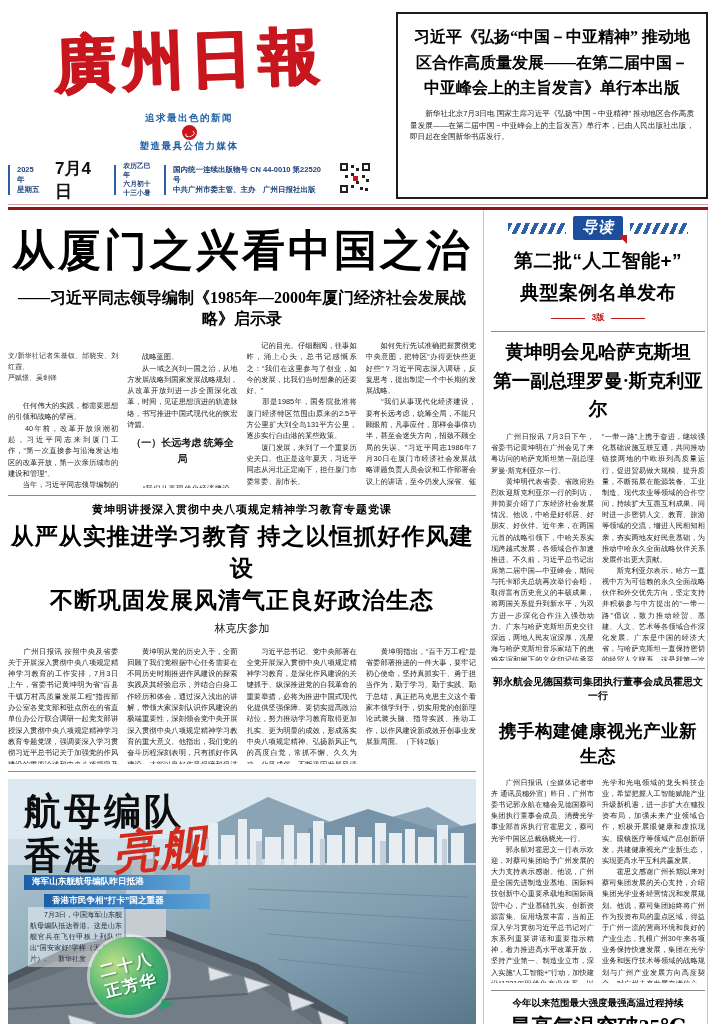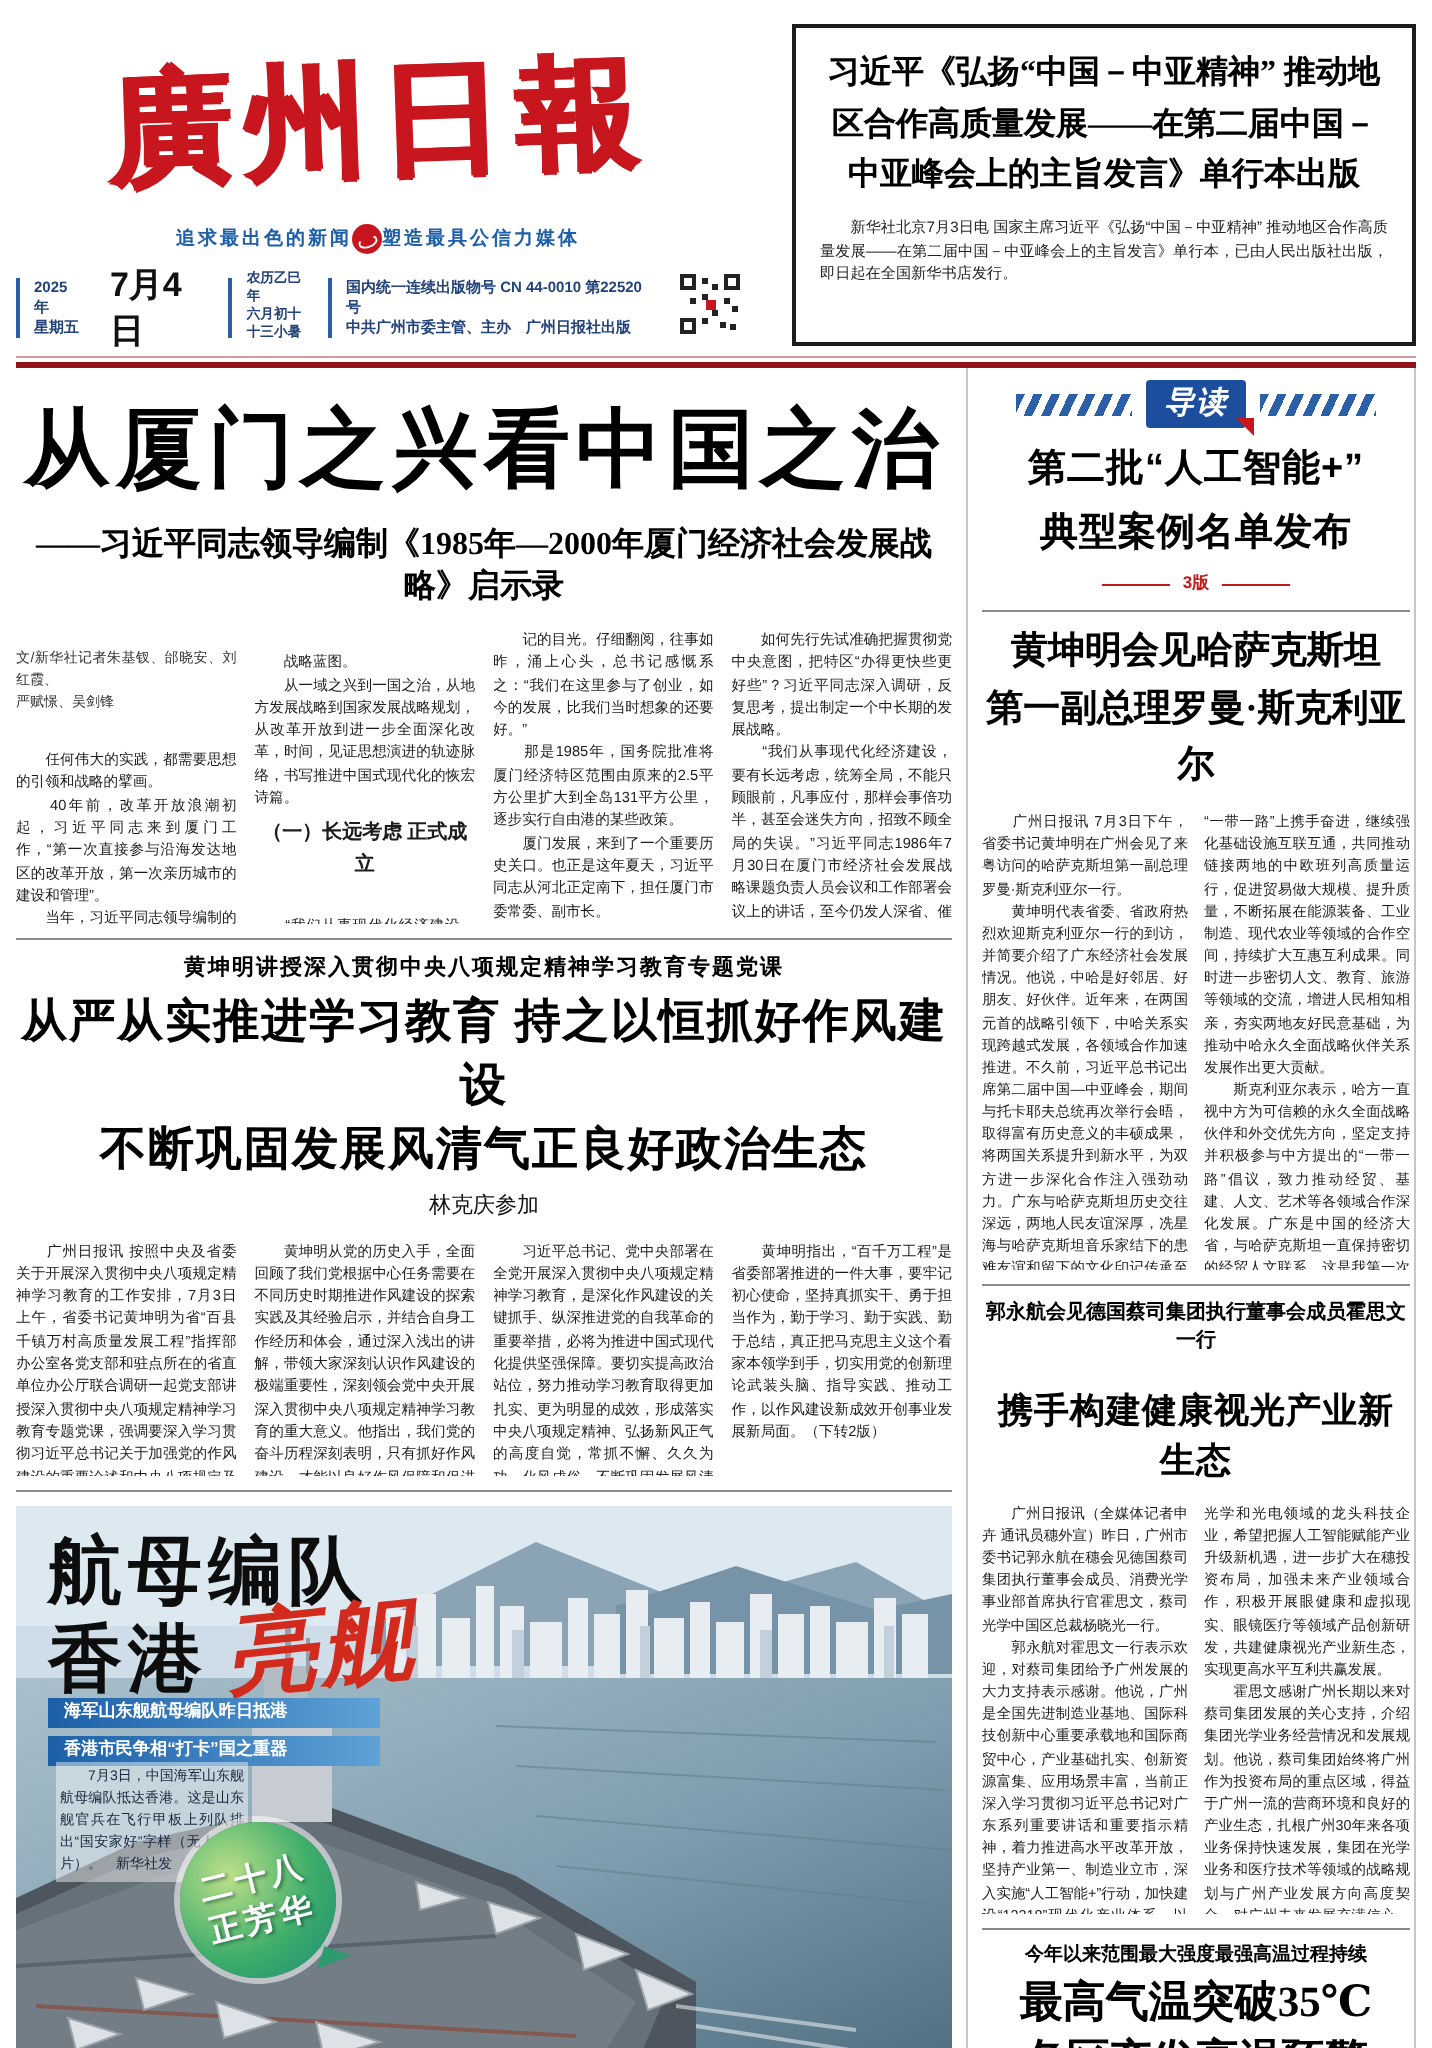--- a/index.html
+++ b/index.html
@@ -5,21 +5,21 @@
   html,body{margin:0;padding:0;background:#e8e8e8;}
   .page{position:relative;width:716px;height:1024px;margin:0 auto;background:#fff;overflow:hidden;
         font-family:"Liberation Sans","DejaVu Sans",sans-serif;color:#1a1a1a;}
   .inner{padding:4px 8px 0 8px;}
   
   .header{display:flex;}
   .mast{width:362px;flex:none;position:relative;}
   .mast-title{font-family:"Liberation Serif","DejaVu Serif",serif;font-weight:900;color:#c8161e;
       font-size:62px;letter-spacing:6px;text-align:center;margin-top:14px;transform:rotate(-2deg);
       text-shadow:1px 1px 0 #c8161e, 2px 0 0 #c8161e;}
-  .slogan{display:flex;align-items:center;justify-content:center;gap:0;margin-top:10px;}
+  .slogan{display:flex;align-items:center;justify-content:center;gap:0;margin-top:10px;flex-direction:column;}
   .slogan span{color:#1f5fa8;font-weight:bold;font-size:9.5px;letter-spacing:1.5px;}
   .logo-dot{width:15px;height:15px;border-radius:50%;background:#c8161e;position:relative;flex:none;}
   .logo-dot:after{content:"";position:absolute;left:3px;top:6px;width:8px;height:4px;border:1.5px solid #fff;
       border-top-color:transparent;border-radius:50%;transform:rotate(-20deg);}
   .dateline{display:flex;align-items:center;margin-top:8px;height:38px;}
   .dcell{padding:0 7px;border-left:2px solid #2a5ea6;height:30px;display:flex;flex-direction:column;justify-content:center;}
   .dcell.first{border-left:2px solid #2a5ea6;}
   .d-small{font-size:7.5px;font-weight:bold;color:#23437a;line-height:1.35;}
   .d-big{font-size:17px;font-weight:900;color:#111;}
   .d-tiny{font-size:6.8px;font-weight:bold;color:#23437a;line-height:1.3;}
@@ -162,21 +162,21 @@
             <div class="col">
               <div class="byline">文/新华社记者朱基钗、邰晓安、刘红霞、
 严赋憬、吴剑锋</div>
               <span>　　任何伟大的实践，都需要思想的引领和战略的擘画。
 　　40年前，改革开放浪潮初起，习近平同志来到厦门工作，“第一次直接参与沿海发达地区的改革开放，第一次亲历城市的建设和管理”。
 　　当年，习近平同志领导编制的《1985年—2000年厦门经济社会发展战略》，以前瞻性的战略眼光指明厦门永续发展之路，成为中国地方政府最早编制的一个纵跨十五年的经济社会发展战略规划。</span>
             </div>
             <div class="col">
               <span>　　战略蓝图。
 　　从一域之兴到一国之治，从地方发展战略到国家发展战略规划，从改革开放到进一步全面深化改革，时间，见证思想演进的轨迹脉络，书写推进中国式现代化的恢宏诗篇。</span>
-              <span class="sect-head">（一）长远考虑 正式成立</span>
+              <span class="sect-head">（一）长远考虑 统筹全局</span>
               <span>　　“我们从事现代化经济建设，要有长远考虑，统筹全局，不能只顾眼前，凡事应付，那样会事倍功半，甚至会迷失方向，招致不顾全局的失误。”</span>
             </div>
             <div class="col">　　记的目光。仔细翻阅，往事如昨，涌上心头，总书记感慨系之：“我们在这里参与了创业，如今的发展，比我们当时想象的还要好。”
 　　那是1985年，国务院批准将厦门经济特区范围由原来的2.5平方公里扩大到全岛131平方公里，逐步实行自由港的某些政策。
 　　厦门发展，来到了一个重要历史关口。也正是这年夏天，习近平同志从河北正定南下，担任厦门市委常委、副市长。
 　　对于经济特区初创期的厦门，自由港怎么建？人员如何自由进出？金融、货币政策什么样？国内没有经验可循，大家心里没底。
 　　有人首鼠两端，想着只要照搬新加坡模式，厦门很快将有翻天覆地的变化；也有一些想法认为，厦门经济底子薄，海防任务又吃重，短时间内恐难有较大发展。</div>
             <div class="col">　　如何先行先试准确把握贯彻党中央意图，把特区“办得更快些更好些”？习近平同志深入调研，反复思考，提出制定一个中长期的发展战略。
 　　“我们从事现代化经济建设，要有长远考虑，统筹全局，不能只顾眼前，凡事应付，那样会事倍功半，甚至会迷失方向，招致不顾全局的失误。”习近平同志1986年7月30日在厦门市经济社会发展战略课题负责人员会议和工作部署会议上的讲话，至今仍发人深省、催人奋进。
 　　随后，厦门市经济社会发展战略研究办公室（市战略办）正式成立，在习近平同志直接领导下工作。
@@ -276,21 +276,21 @@
             <g stroke="#ffffff" stroke-width="2" opacity="0.5">
               <line x1="330" y1="250" x2="420" y2="262"></line>
                 <line x1="340" y1="260" x2="430" y2="274"></line>
             </g>
           </svg>
 
           <div class="ph-title1">航母编队</div>
           <div class="ph-title2">香港</div>
           <div class="ph-title2b">亮舰</div>
           <div class="ph-bar" style="top:96px;">海军山东舰航母编队昨日抵港</div>
-          <div class="ph-bar" style="top:115px;">香港市民争相“打卡”国之重器</div>
+          <div class="ph-bar" style="top:115px;margin-left:20px;">香港市民争相“打卡”国之重器</div>
           <div class="ph-caption">　　7月3日，中国海军山东舰航母编队抵达香港。这是山东舰官兵在飞行甲板上列队排出“国安家好”字样（无人机照片）。　新华社发</div>
           <div class="badge">
             <div>二十八</div>
             <div>正芳华</div>
           </div>
           <div class="badge-tail"></div>
         </div>
 
       </div>
 

